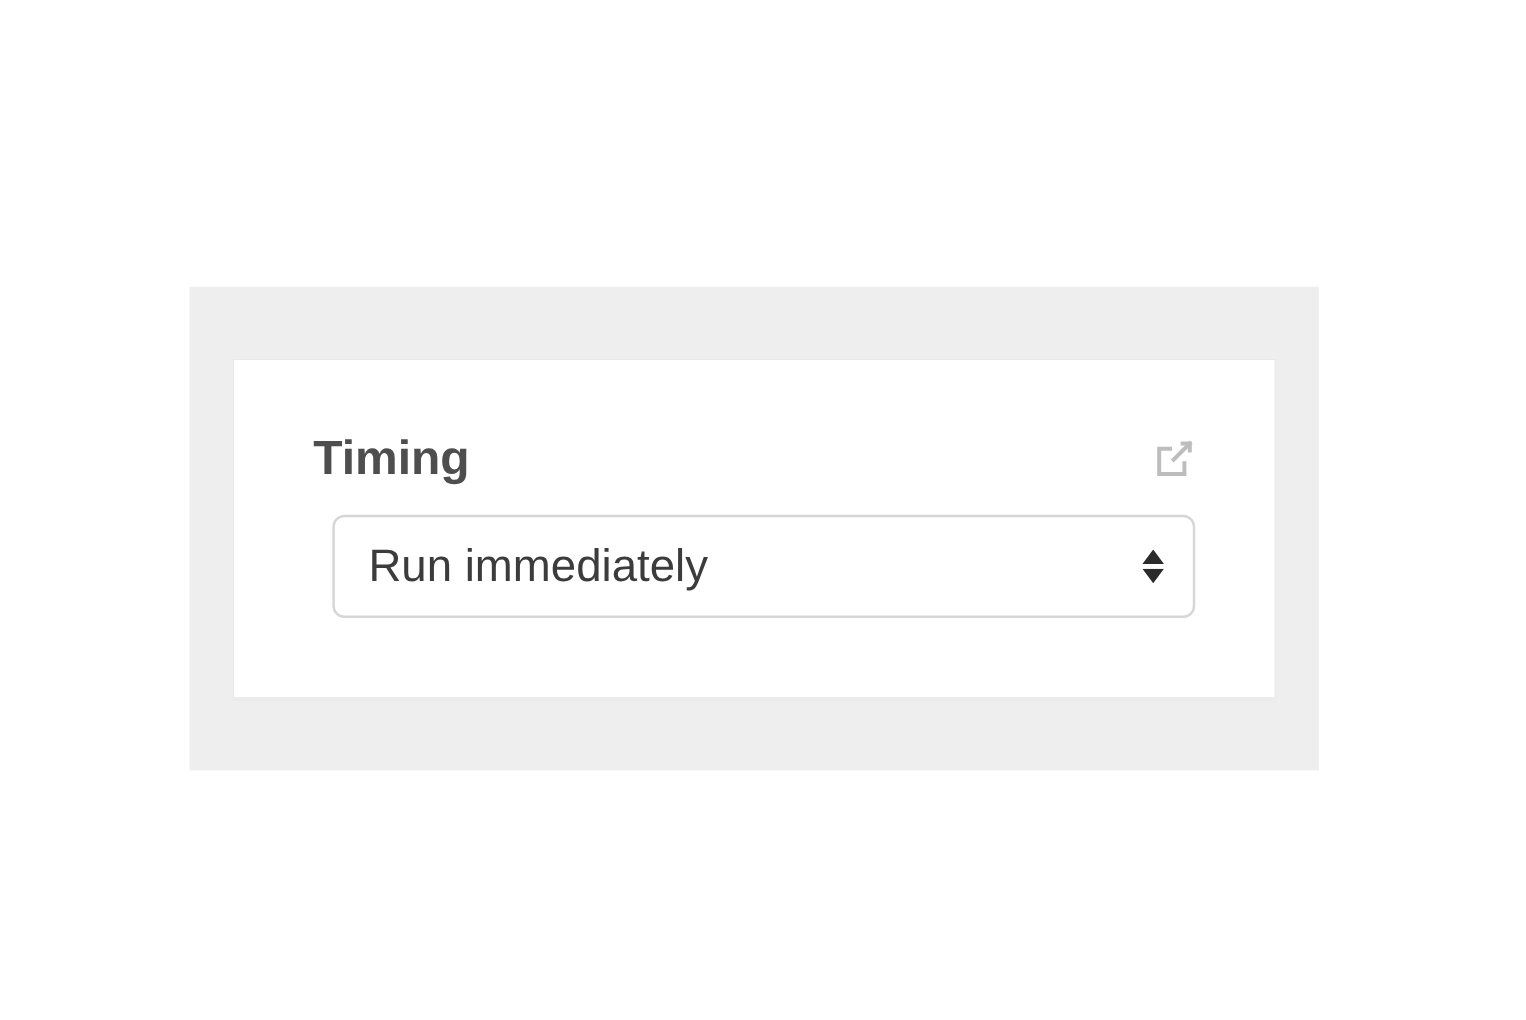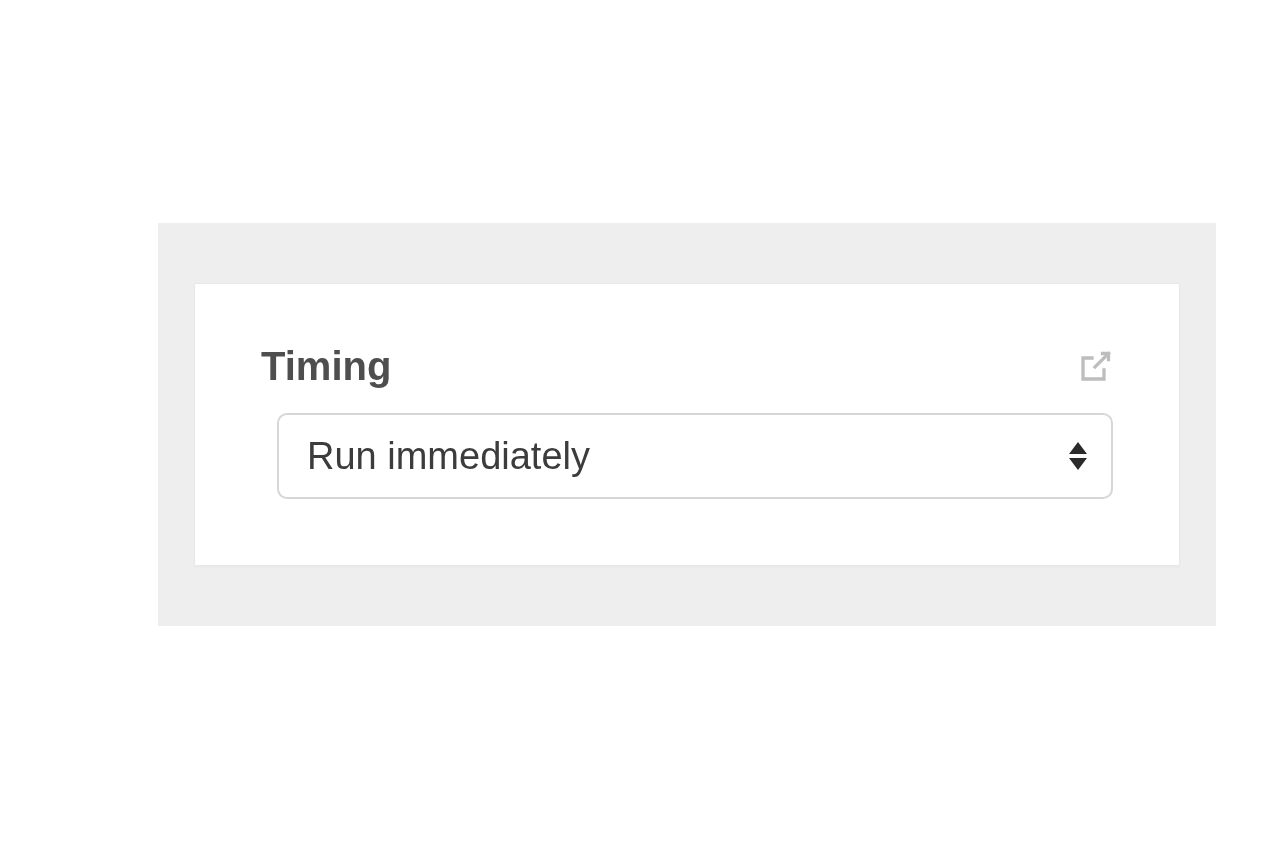--- a/index.html
+++ b/index.html
@@ -12,22 +12,22 @@
       height: 850px;
       background: #ffffff;
       font-family: -apple-system, BlinkMacSystemFont, "Segoe UI", Helvetica, Arial, sans-serif;
       display: flex;
       align-items: center;
       justify-content: center;
     }
     .outer-panel {
       position: absolute;
       left: 158px;
-      top: 223px;
-      width: 1058px;
+      top: 239px;
+      width: 941px;
       height: 403px;
       background: #eeeeee;
       padding: 60px 36px;
     }
     .card {
       background: #ffffff;
       border: 1px solid #e8e8e8;
       width: 100%;
       height: 100%;
       padding: 60px 66px 50px 66px;

